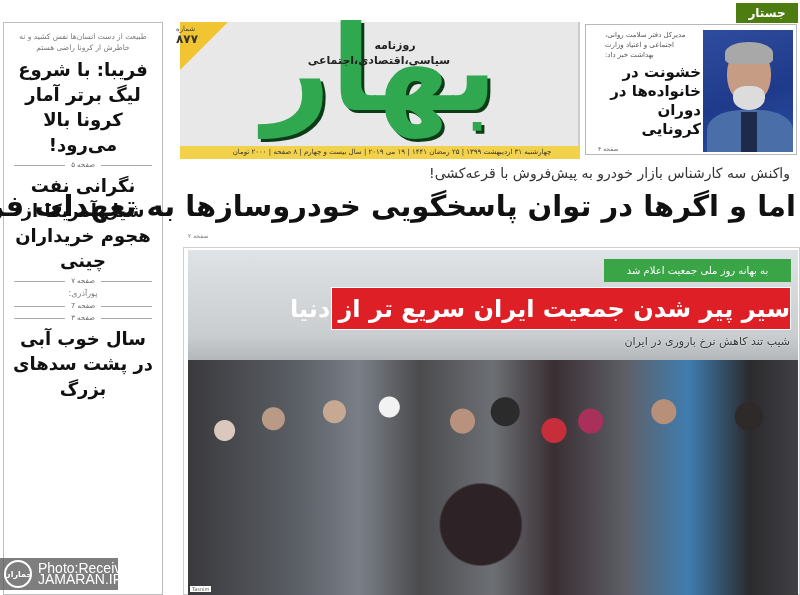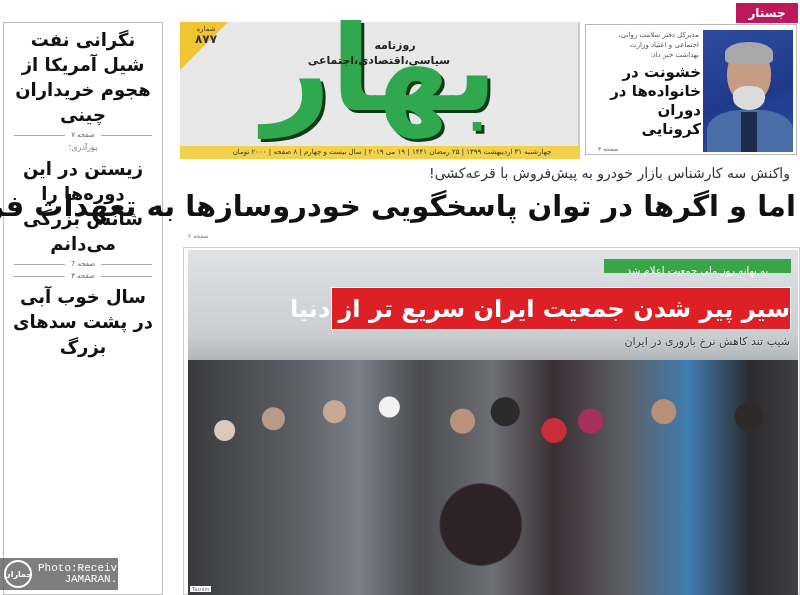--- a/index.html
+++ b/index.html
@@ -18,75 +18,75 @@
     display: flex; align-items: center; gap: 6px; margin: 4px 4px; font-size: 7px; color: #666;
   }
   .side-page::before, .side-page::after {
     content: ""; flex: 1; height: 1px; background: #aaa;
   }
   .side-small-kicker { font-size: 8px; color: #777; margin-top: 4px; }
 
   
   .watermark {
     position: absolute; left: 0; top: 558px; width: 118px; height: 32px;
-    background: rgba(90,90,90,0.78); display: flex; align-items: center; direction: ltr; padding-left: 4px; text-align: right;
+    background: rgba(90,90,90,0.78); display: flex; align-items: center; direction: ltr; padding-left: 4px;
   }
   .wm-logo {
     width: 28px; height: 28px; border-radius: 50%; border: 2px solid #fff;
     display: flex; align-items: center; justify-content: center; color: #fff; font-size: 8px; font-weight: bold;
   }
-  .wm-text { margin-left: 6px; color: #fff; font-size: 11px; line-height: 11px; font-family: Liberation Mono, monospace; }
+  .wm-text { margin-left: 6px; color: #fff; font-size: 14px; line-height: 11px; font-family: Liberation Sans, sans-serif; }
 
   
   .masthead {
     position: absolute; left: 180px; top: 22px; width: 400px; height: 124px; background: #e8e8e8;
   }
   .issue-badge {
     position: absolute; left: 180px; top: 22px; width: 0; height: 0;
     border-top: 48px solid #f1c431; border-right: 48px solid transparent;
   }
   .issue-text {
-    position: absolute; left: 191px; top: 24px; width: 30px; text-align: center; font-size: 7px; color: #444; line-height: 10px;
+    position: absolute; left: 176px; top: 24px; width: 30px; text-align: left; font-size: 7px; color: #444; line-height: 10px;
   }
   .issue-num { font-size: 12px; font-weight: bold; color: #333; }
   .logo-text {
     position: absolute; left: 190px; top: -6px; width: 380px; height: 150px;
     font-size: 118px; font-weight: bold; color: #2fa84f; text-align: center; line-height: 150px;
     text-shadow: 3px 3px 0 #0b3c17; letter-spacing: -4px;
   }
   .tagline {
     position: absolute; left: 340px; top: 38px; width: 110px; text-align: center; z-index: 2;
     font-weight: bold; font-size: 11px; line-height: 15px; color: #222;
   }
   .dateline {
     position: absolute; left: 180px; top: 146px; width: 400px; height: 13px;
     background: #f3d24b; font-size: 7px; line-height: 13px; text-align: center; color: #333; white-space: nowrap; padding-left: 24px;
   }
   .masthead-edge { position: absolute; left: 578px; top: 22px; width: 2px; height: 137px; background: #ccc; }
 
   
   .tag-jostar {
-    position: absolute; left: 736px; top: 3px; width: 62px; height: 20px; background: #be185d;
+    position: absolute; left: 736px; top: 3px; width: 62px; height: 20px; background: #4d7c0f;
     color: #fff; font-weight: bold; font-size: 12px; text-align: center; line-height: 20px;
   }
   .teaser-box {
     position: absolute; left: 585px; top: 24px; width: 212px; height: 131px;
     border: 1px solid #b8b8b8; background: #fff;
   }
   .teaser-photo {
     position: absolute; left: 703px; top: 30px; width: 90px; height: 122px;
     background: linear-gradient(160deg, #2e4c9e 0%, #1f3a8a 55%, #2b4fa5 100%);
     overflow: hidden;
   }
   .face { position: absolute; left: 24px; top: 18px; width: 44px; height: 56px; border-radius: 45% 45% 50% 50%; background: #c69c85; }
   .hair { position: absolute; left: 22px; top: 12px; width: 48px; height: 22px; border-radius: 50% 50% 20% 20%; background: #a8a8a8; }
   .beard { position: absolute; left: 30px; top: 56px; width: 32px; height: 24px; border-radius: 40% 40% 50% 50%; background: #dcdcdc; }
   .suit { position: absolute; left: 4px; top: 80px; width: 86px; height: 50px; border-radius: 40% 40% 0 0; background: #4a6ea8; }
   .shirt { position: absolute; left: 38px; top: 82px; width: 16px; height: 40px; background: #1d2a4a; }
-  .teaser-kicker { position: absolute; left: 605px; top: 30px; width: 94px; font-size: 7px; line-height: 10px; color: #555; text-align: right; }
+  .teaser-kicker { position: absolute; left: 605px; top: 30px; width: 94px; font-size: 7px; line-height: 10px; color: #555; text-align: left; }
   .teaser-headline { position: absolute; left: 595px; top: 63px; width: 106px; font-weight: bold; font-size: 15px; line-height: 19px; color: #111; text-align: right; }
   .teaser-page { position: absolute; left: 598px; top: 145px; font-size: 6px; color: #666; }
 
   
   .main-kicker { position: absolute; left: 260px; top: 165px; width: 530px; text-align: right; font-size: 14px; color: #333; }
   .main-headline {
     position: absolute; left: 172px; top: 186px; width: 624px; text-align: center;
     font-weight: bold; font-size: 29px; line-height: 40px; color: #111; white-space: nowrap; letter-spacing: -1px;
   }
   .main-page { position: absolute; left: 188px; top: 232px; font-size: 6px; color: #777; }
@@ -110,46 +110,52 @@
       radial-gradient(circle at 66% 26%, #a8305a 0 12px, transparent 13px),
       radial-gradient(circle at 78% 22%, #b88f79 0 12px, transparent 13px),
       radial-gradient(circle at 92% 24%, #2f2a2a 0 14px, transparent 15px),
       radial-gradient(circle at 48% 70%, #2d2226 0 40px, transparent 42px),
       linear-gradient(90deg, #3a3a3d 0%, #5b5f66 18%, #7a7f88 28%, #4b4b4e 38%, #6c6f74 50%, #3a2f33 60%, #5e6068 72%, #3f7db0 82%, #2b2b2e 92%, #404044 100%);
   }
   .photo-credit {
     position: absolute; left: 190px; top: 586px; font-size: 5px; color: #555; background: #fff; padding: 0 2px; direction: ltr;
   }
   .green-kicker {
-    position: absolute; left: 604px; top: 259px; width: 187px; height: 14px; background: #3aa547;
+    position: absolute; left: 604px; top: 259px; width: 187px; height: 23px; background: #3aa547;
     color: #fff; font-size: 10px; line-height: 23px; text-align: center; white-space: nowrap;
   }
   .red-headline {
     position: absolute; left: 331px; top: 287px; width: 460px; height: 43px; background: #de1f26;
     color: #fff; font-weight: bold; font-size: 24px; line-height: 43px; text-align: center; white-space: nowrap; letter-spacing: -0.5px;
     border: 1px solid #fff;
   }
   .sub-headline {
     position: absolute; left: 560px; top: 335px; width: 230px; 
     font-size: 11px; color: #333; white-space: nowrap; text-shadow: 0 0 2px #fff;
   }
 </style>
 </head>
 <body>
 
 <div class="sidebar">
   <div class="side-block">
+    <div class="side-kicker">طبیعت از دست انسان‌ها نفس کشید و نه خاطرش از کرونا راضی هستم</div>
+    <div class="side-headline">فریبا: با شروع لیگ برتر آمار کرونا بالا می‌رود!</div>
+    <div class="side-page">
+        <span>صفحه ۵</span>
+      </div>
+  </div>
+  <div class="side-block">
     <div class="side-headline">نگرانی نفت شیل آمریکا از هجوم خریداران چینی</div>
     <div class="side-page">
         <span>صفحه ۷</span>
       </div>
   </div>
   <div class="side-block">
     <div class="side-small-kicker">پورآذری:</div>
-    <div class="side-headline">زیستن در این دوره‌ها را شانس بزرگی می‌دانم</div>
     <div class="side-page">
         <span>صفحه 7</span>
       </div>
   </div>
   <div class="side-block">
     <div class="side-page">
         <span>صفحه ۳</span>
       </div>
   </div>
   <div class="side-block">

